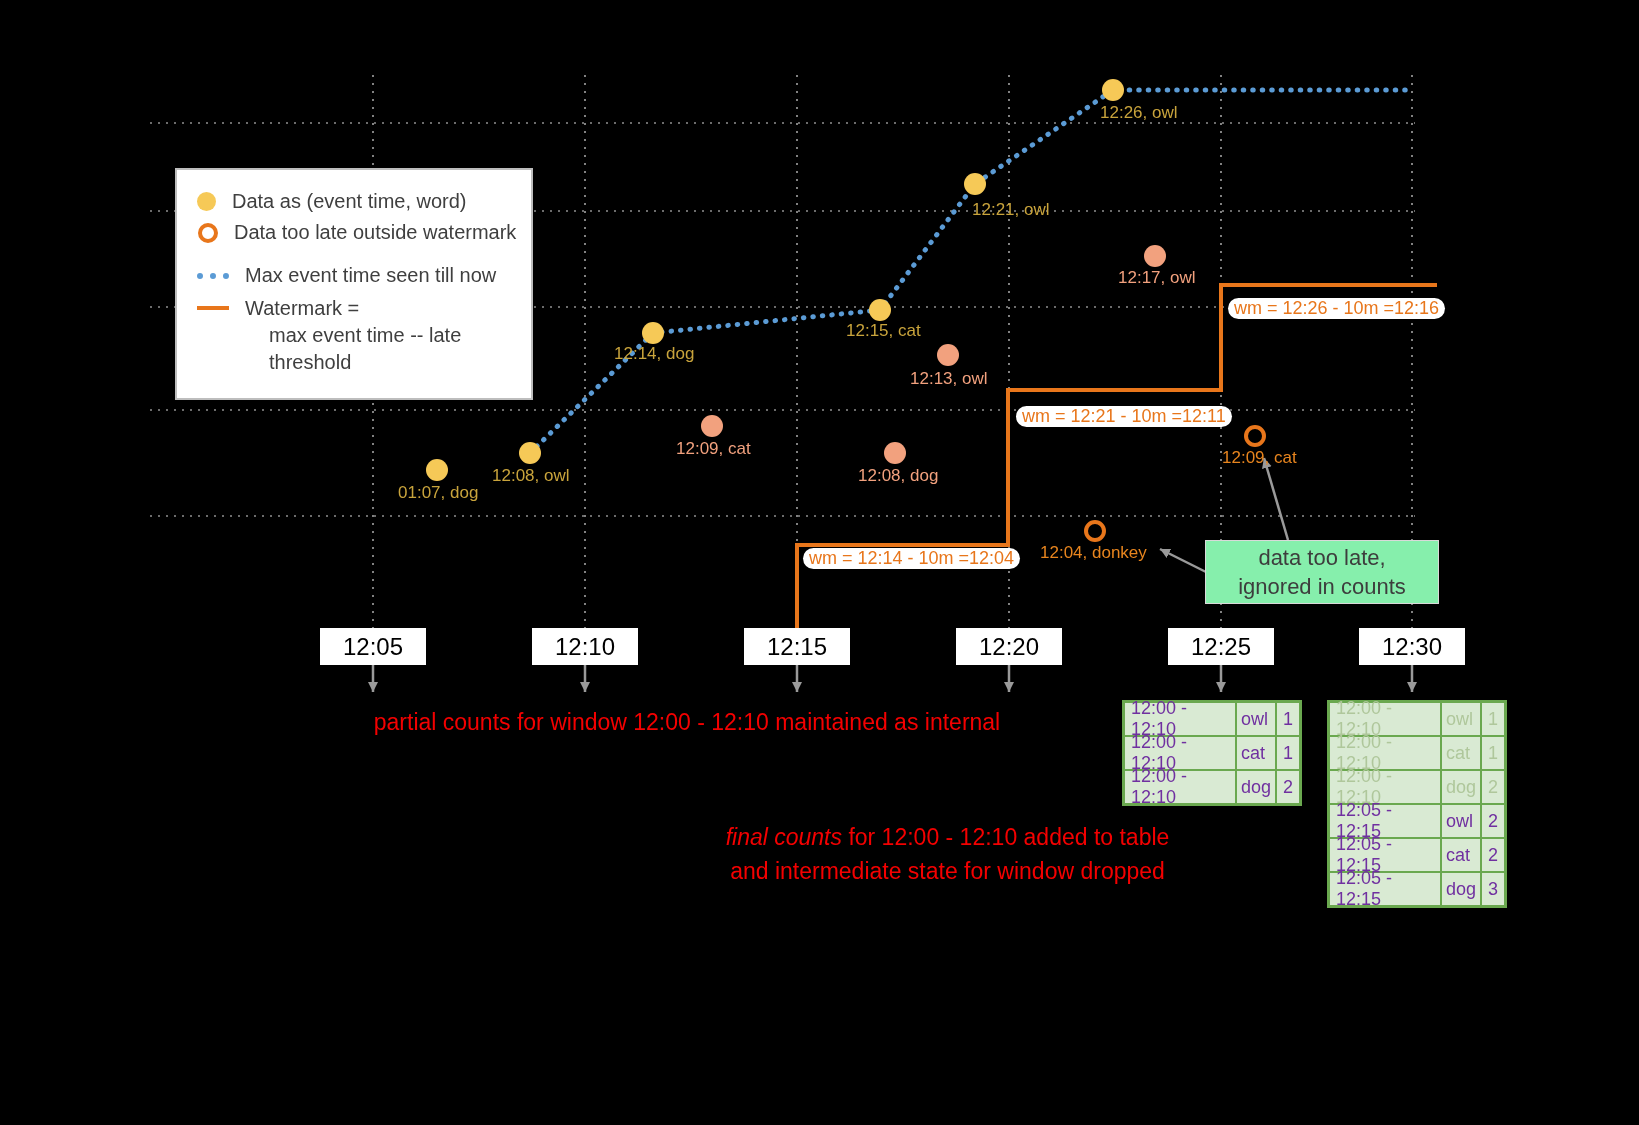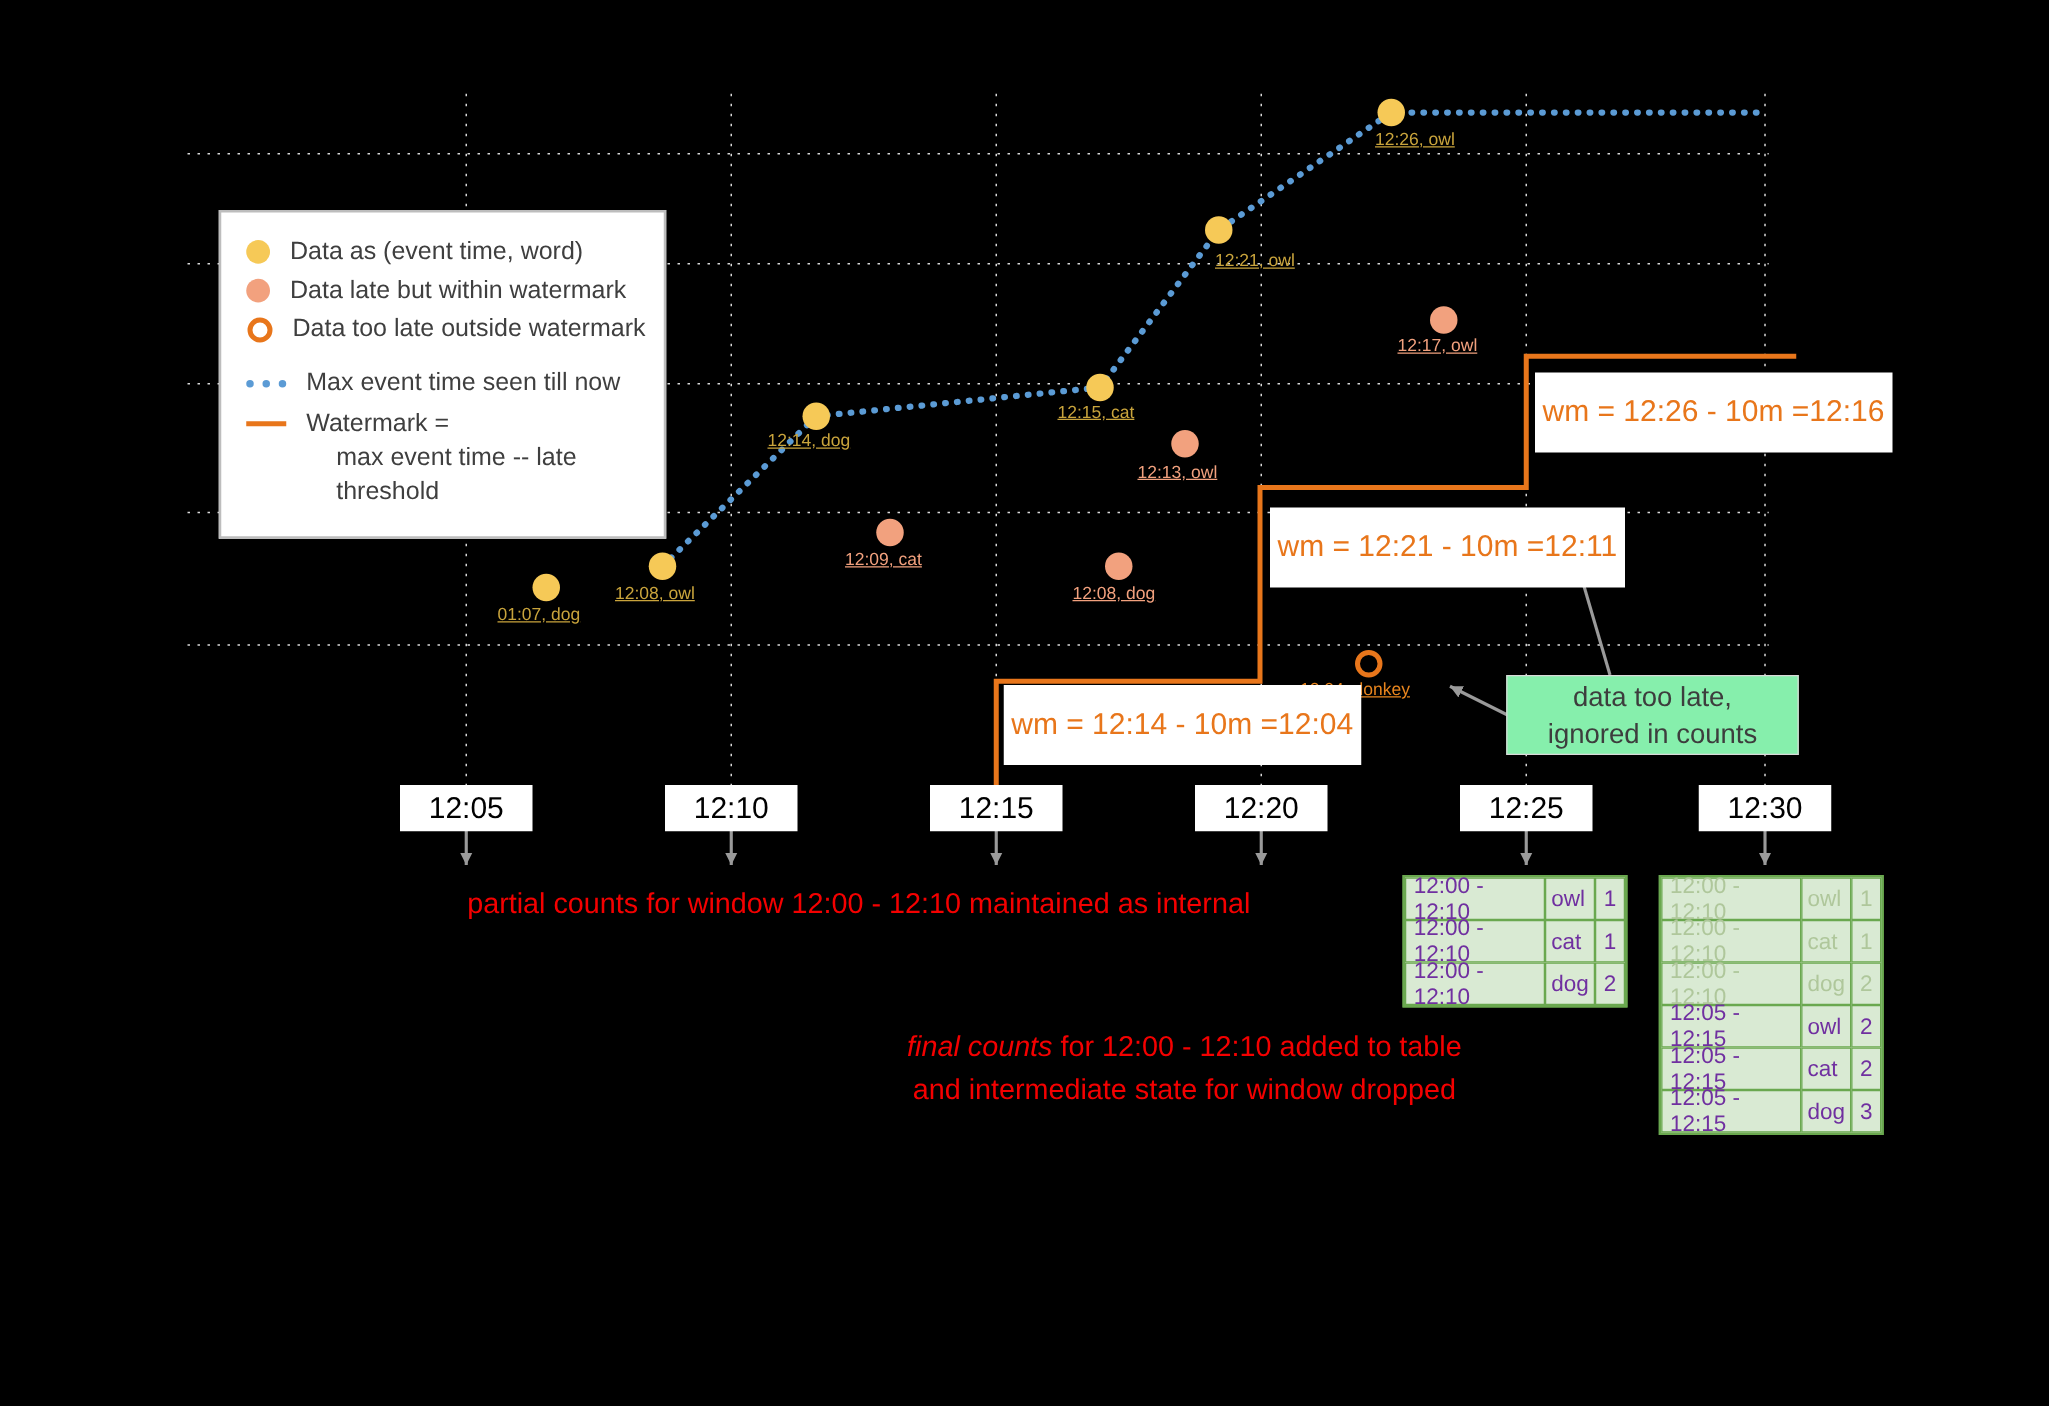--- a/index.html
+++ b/index.html
@@ -8,27 +8,27 @@
     font-family:"Liberation Sans", sans-serif; overflow:hidden;
   }
   .overlay { position:absolute; left:0; top:0; }
 
   
   .dot { position:absolute; width:22px; height:22px; border-radius:50%; }
   .dot.on-time { background:#F6C957; }
   .dot.late { background:#F2A17E; }
   .ring { position:absolute; width:14px; height:14px; border:4px solid #E8761B; border-radius:50%; background:transparent; }
 
-  .pt-label { position:absolute; font-size:14px; white-space:nowrap;text-decoration:underline; }
+  .pt-label { position:absolute; font-size:17px; white-space:nowrap; }
   .pt-label.gold { color:#C9A43C; }
   .pt-label.salmon { color:#F2A17E; }
   .pt-label.orange { color:#E8851E; }
 
   
-  .wm-label { position:absolute; background:#ffffff; color:#E8761B; font-size:24px; padding:18px 6px; white-space:nowrap; }
+  .wm-label { position:absolute; background:#ffffff; color:#E8761B; font-size:18px; padding:0 6px; white-space:nowrap;border-radius:11px; }
 
   
   .legend { position:absolute; left:175px; top:168px; width:358px; background:#fff; border:2px solid #bdbdbd; padding:12px 14px 14px 20px; box-sizing:border-box; color:#3f3f3f; }
   .legend-item { display:flex; align-items:center; gap:16px; font-size:20px; margin:8px 0; }
   .legend-item.wm { align-items:flex-start; }
   .legend-dot { width:19px; height:19px; border-radius:50%; flex:0 0 auto; }
   .legend-ring { width:12px; height:12px; border:4px solid #E8761B; border-radius:50%; flex:0 0 auto; margin-left:1px; }
   .legend-dotted { width:32px; border-top:6px dotted #5B9BD5; flex:0 0 auto; }
   .legend-solid { width:32px; border-top:4px solid #E8761B; flex:0 0 auto; margin-top:11px; }
   .legend-item.lines { margin-top:20px; }
@@ -103,24 +103,20 @@
     <g stroke="#9a9a9a" stroke-width="2.5">
       <line x1="1206" y1="572" x2="1160" y2="549" marker-end="url(#arr)"></line>
       <line x1="1288" y1="540" x2="1264" y2="458" marker-end="url(#arr)"></line>
     </g>
   </svg>
 
   <div class="legend">
     <div class="legend-item">
       <span class="legend-dot" style="background:#F6C957"></span>
       <span>Data as (event time, word)</span>
-    </div>
-    <div class="legend-item">
-      <span class="legend-dot" style="background:#F2A17E"></span>
-      <span>Data late but within watermark</span>
     </div>
     <div class="legend-item">
       <span class="legend-ring"></span>
       <span>Data too late outside watermark</span>
     </div>
     <div class="legend-item lines">
       <span class="legend-dotted"></span>
       <span>Max event time seen till now</span>
     </div>
     <div class="legend-item wm">

